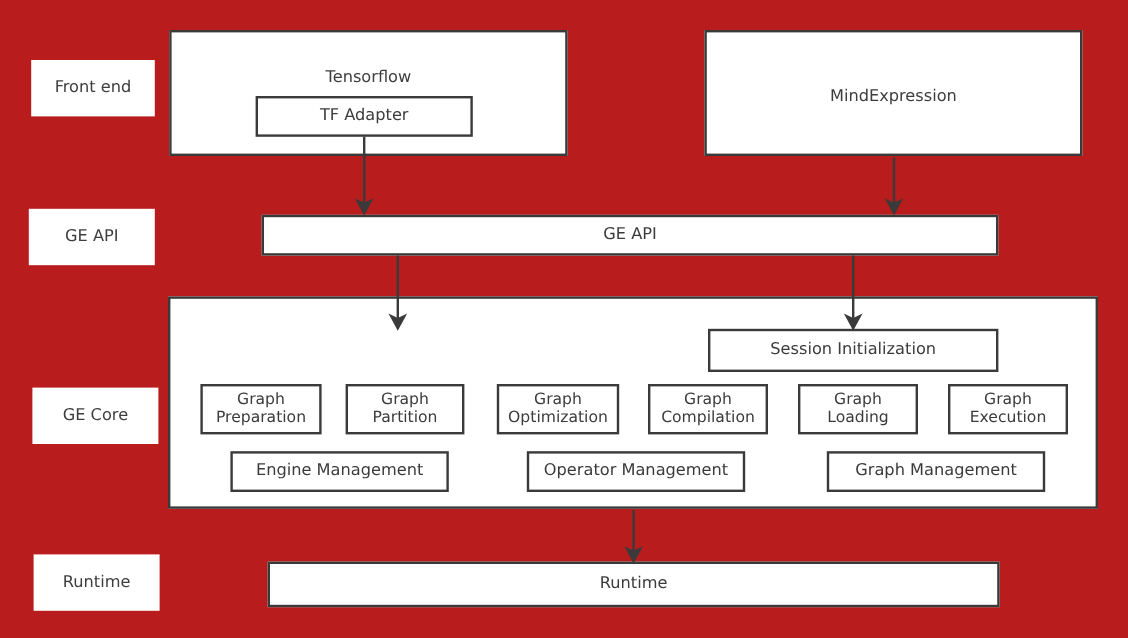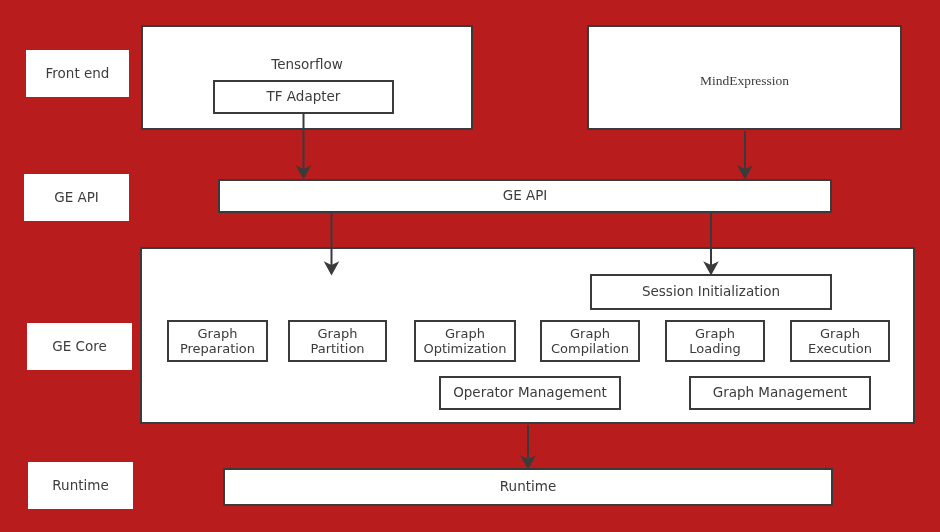--- a/index.html
+++ b/index.html
@@ -101,21 +101,21 @@
 
   <div class="node panel" style="left:141px; top:25px; width:332px; height:105px;">
     <span class="panel-title" style="top:30px;">Tensorflow</span>
   </div>
 
   <div class="node boxed f135" style="left:213px; top:80px; width:181px; height:34px;text-align:center;">
     <span>TF Adapter</span>
   </div>
 
   <div class="node panel" style="left:587px; top:25px; width:315px; height:105px;">
-    <span class="panel-title" style="top:46px;font-family:Liberation Serif, serif;">MindExpression</span>
+    <span class="panel-title" style="top:46px;">MindExpression</span>
   </div>
 
   <div class="node boxed f135" style="left:218px; top:179px; width:614px; height:34px;">
     <span>GE API</span>
   </div>
 
   <div class="ge-core-panel" style="left:140px; top:247px; width:775px; height:177px;"></div>
 
 
   <div class="node boxed f135" style="left:590px; top:274px; width:242px; height:36px;">
@@ -145,20 +145,23 @@
   <div class="node boxed f13" style="left:665px; top:320px; width:100px; height:42px;">
     <span>Graph
 Loading</span>
   </div>
 
   <div class="node boxed f13" style="left:790px; top:320px; width:100px; height:42px;">
     <span>Graph
 Execution</span>
   </div>
 
+  <div class="node boxed f135" style="left:192px; top:376px; width:182px; height:34px;">
+    <span>Engine Management</span>
+  </div>
 
   <div class="node boxed f135" style="left:439px; top:376px; width:182px; height:34px;align-items:center;">
     <span>Operator Management</span>
   </div>
 
   <div class="node boxed f135" style="left:689px; top:376px; width:182px; height:34px;">
     <span>Graph Management</span>
   </div>
 
   <div class="node boxed f135" style="left:223px; top:468px; width:610px; height:38px;">

